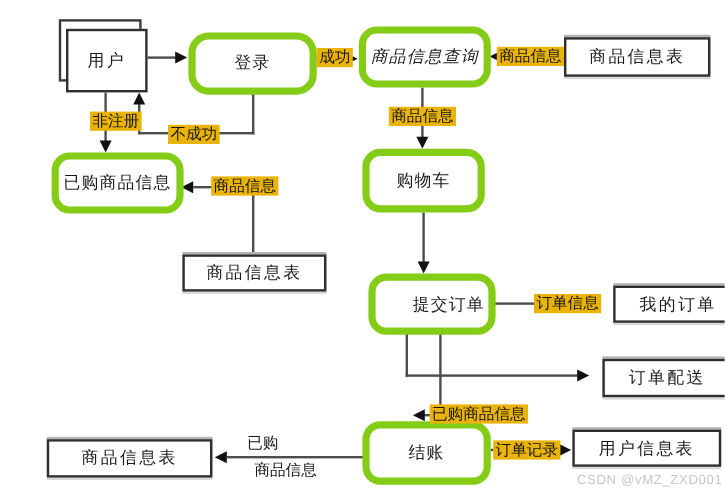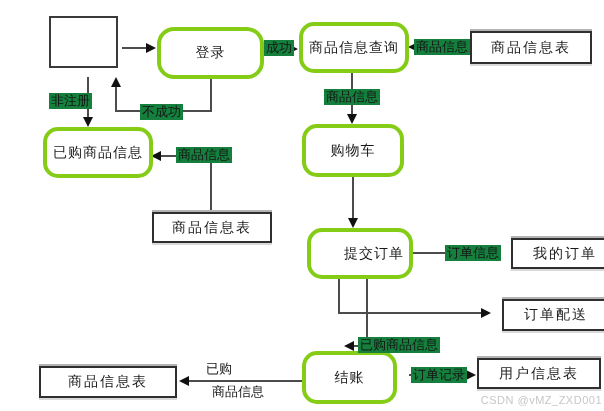--- a/index.html
+++ b/index.html
@@ -4,21 +4,21 @@
 <style>
   * { margin:0; padding:0; box-sizing:border-box; }
   html,body { background:#ffffff; }
   body { font-family:"Liberation Sans","DejaVu Sans",sans-serif; }
   #canvas {
     position:relative; width:604px; height:411px; background:#ffffff;
     overflow:hidden; color:#1a1a1a;
   }
   
   .process {
-    position:absolute; border:4px solid #84cc16; border-radius:15px;
+    position:absolute; border:6px solid #84cc16; border-radius:15px;
     background:#ffffff; display:flex; align-items:center; justify-content:center;
     font-size:14px; letter-spacing:1px; z-index:3;
   }
   .store {
     position:absolute; border:2px solid #2f2f2f; background:#ffffff;
     display:flex; align-items:center; justify-content:center;
     font-size:14px; letter-spacing:2px; z-index:3;
     box-shadow:0 -2px 0 #b3b3b3, 0 2px 0 #d9d9d9;
   }
   .entity-back {
@@ -26,25 +26,25 @@
     border:2px solid #3a3a3a; background:#ffffff; z-index:2;
   }
   .entity-main {
     position:absolute; left:55px; top:24px; width:68px; height:53px;
     border:2px solid #2f2f2f; background:#ffffff; z-index:3;
     display:flex; align-items:center; justify-content:center;
     font-size:14px; letter-spacing:2px;
   }
   
   .n-login    { left:157px; top:27px;  width:107px; height:52px; border-radius:17px; }
-  .n-piq      { left:299px; top:22px;  width:110px; height:51px; }
+  .n-piq      { left:299px; top:22px;  width:110px; height:51px;font-style:italic; }
   .n-pqs      { left:43px;  top:127px; width:110px; height:51px; }
   .n-cart     { left:302px; top:124px; width:102px; height:53px; }
   .n-submit   { left:307px; top:228px; width:106px; height:51px;padding-left:28px; }
-  .n-checkout { left:302px; top:351px; width:95px; height:53px; }
+  .n-checkout { left:302px; top:351px; width:107px; height:53px; }
   .s-a { left:470px; top:31px;  width:122px; height:33px; }
   .s-b { left:152px; top:212px; width:120px; height:31px; }
   .s-c { left:511px; top:238px; width:108px; height:31px; }
   .s-d { left:502px; top:299px; width:108px; height:32px; }
   .s-e { left:477px; top:358px; width:124px; height:31px; }
   .s-f { left:39px;  top:366px; width:138px; height:32px; }
   
   .ln { position:absolute; background:#4c4c4c; z-index:1; }
   .h { height:2px; } .v { width:2px; }
   .e1h  { left:122px; top:47px;  width:26px; }
@@ -82,44 +82,47 @@
   .a9  { left:481px; top:248px; }
   .a10 { left:481px; top:308px; }
   .a11 { left:344px; top:341px; }
   .a12 { left:466px; top:370px; }
   .a13 { left:179px; top:376px; }
   
   .lbl {
     position:absolute; font-size:13px; line-height:16px; white-space:nowrap;
     z-index:4; color:#151515;
   }
-  .bg { background:#15803d; padding:0 2px;text-align:right; }
+  .bg { background:#eab308; padding:0 2px;text-align:right; }
   .l-success   { left:264px; top:40px; }
   .l-fail      { left:140px; top:104px; }
-  .l-unreg     { left:49px;  top:93px; }
+  .l-unreg     { left:75px;  top:93px; }
   .l-pinfo-a   { left:414px; top:39px; }
   .l-pinfo-b   { left:324px; top:89px; }
   .l-pinfo-c   { left:176px; top:147px; }
   .l-orderinfo { left:445px; top:245px; }
   .l-purch     { left:358px; top:305px;margin-top:32px; }
   .l-orderrec  { left:411px; top:367px; }
   .l-purch2a   { left:206px; top:361px; width:64px; text-align:left; }
   .l-purch2b   { left:206px; top:384px; width:64px; text-align:center; }
   
   .watermark {
     position:absolute; right:2px; bottom:5px; font-size:11px;
     color:#c7c7c7; letter-spacing:0.5px; z-index:5;
   }
 </style>
 </head>
 <body>
 
 <div id="canvas">
 
   <div class="entity-back"></div>
+  <div class="entity-main">
+    <span>用户</span>
+  </div>
 
   <div class="process n-login">
     <span>登录</span>
   </div>
   <div class="process n-piq">
     <span>商品信息查询</span>
   </div>
   <div class="process n-pqs">
     <span>已购商品信息</span>
   </div>

